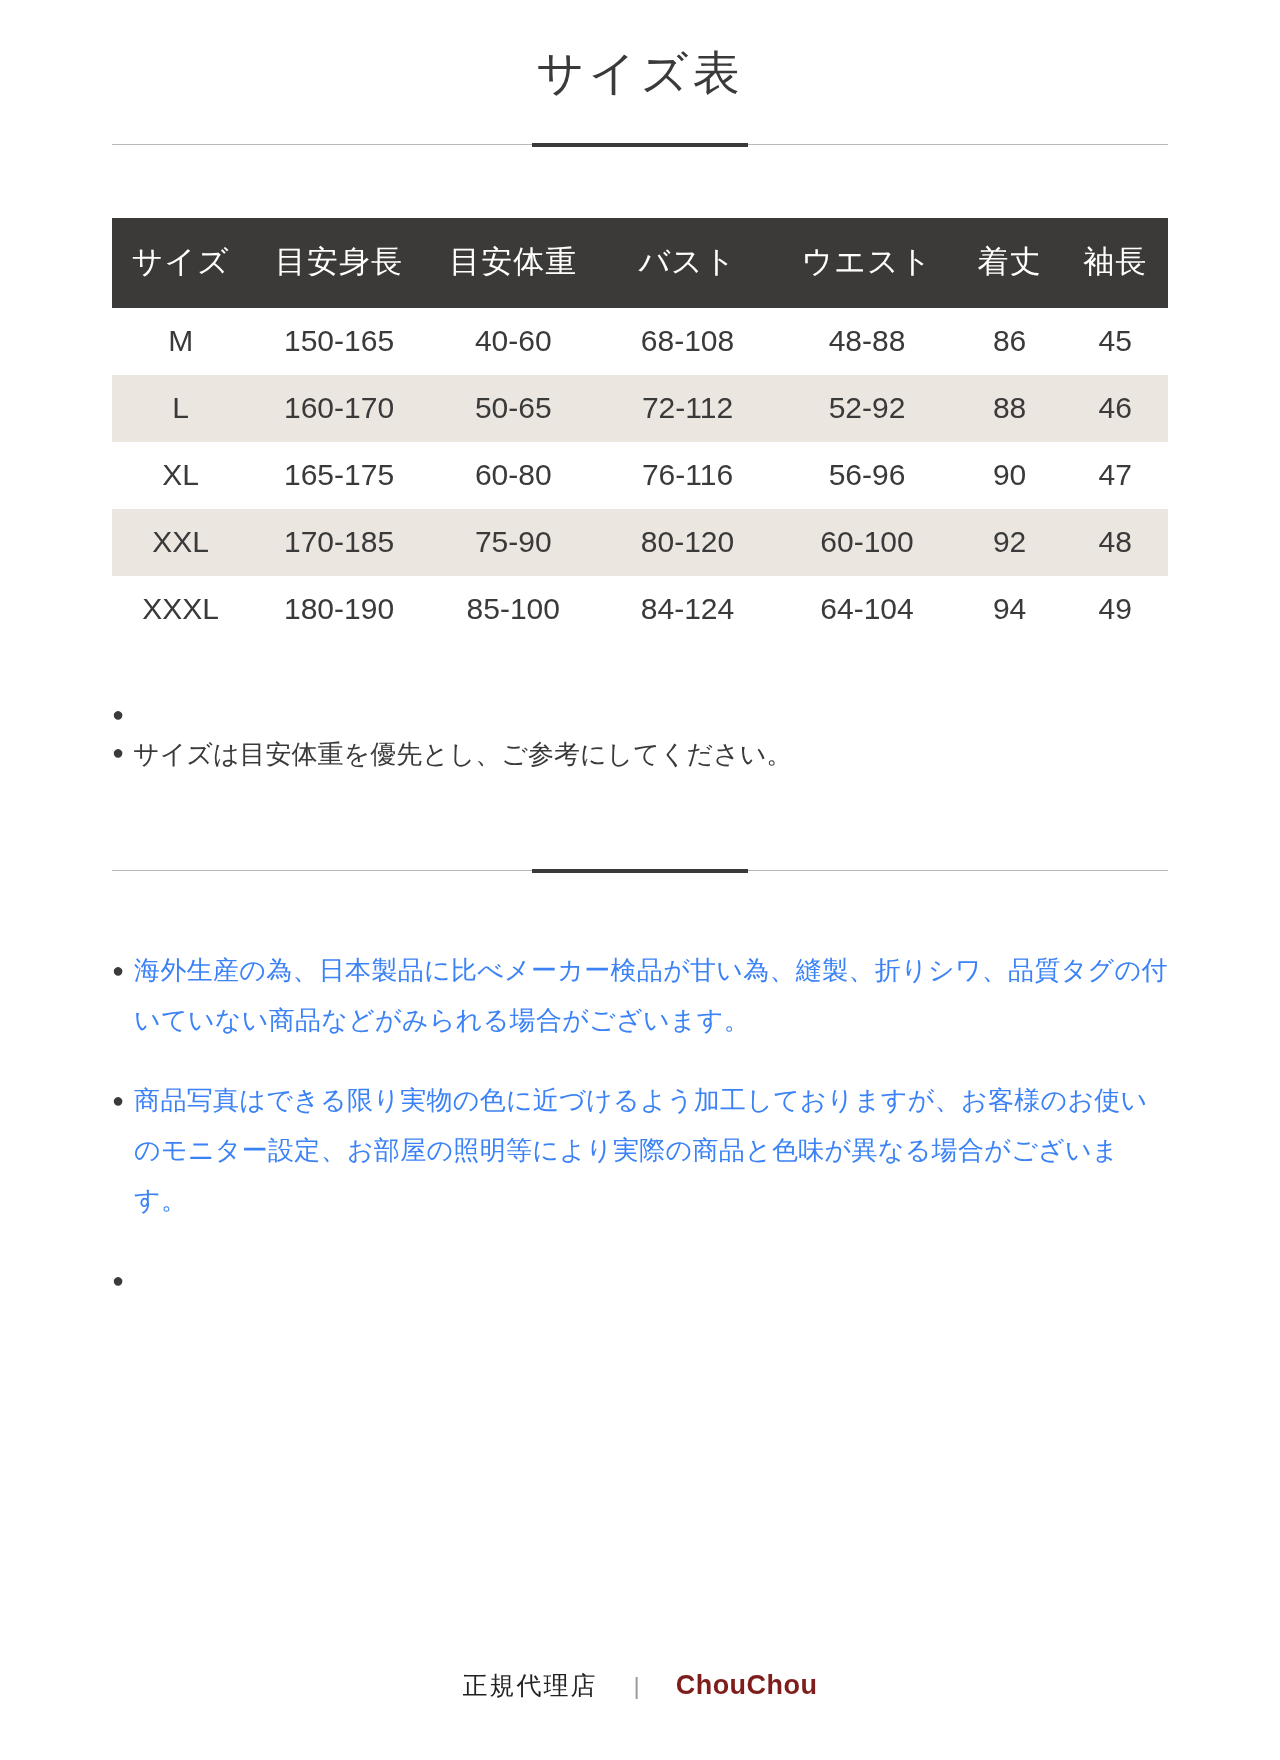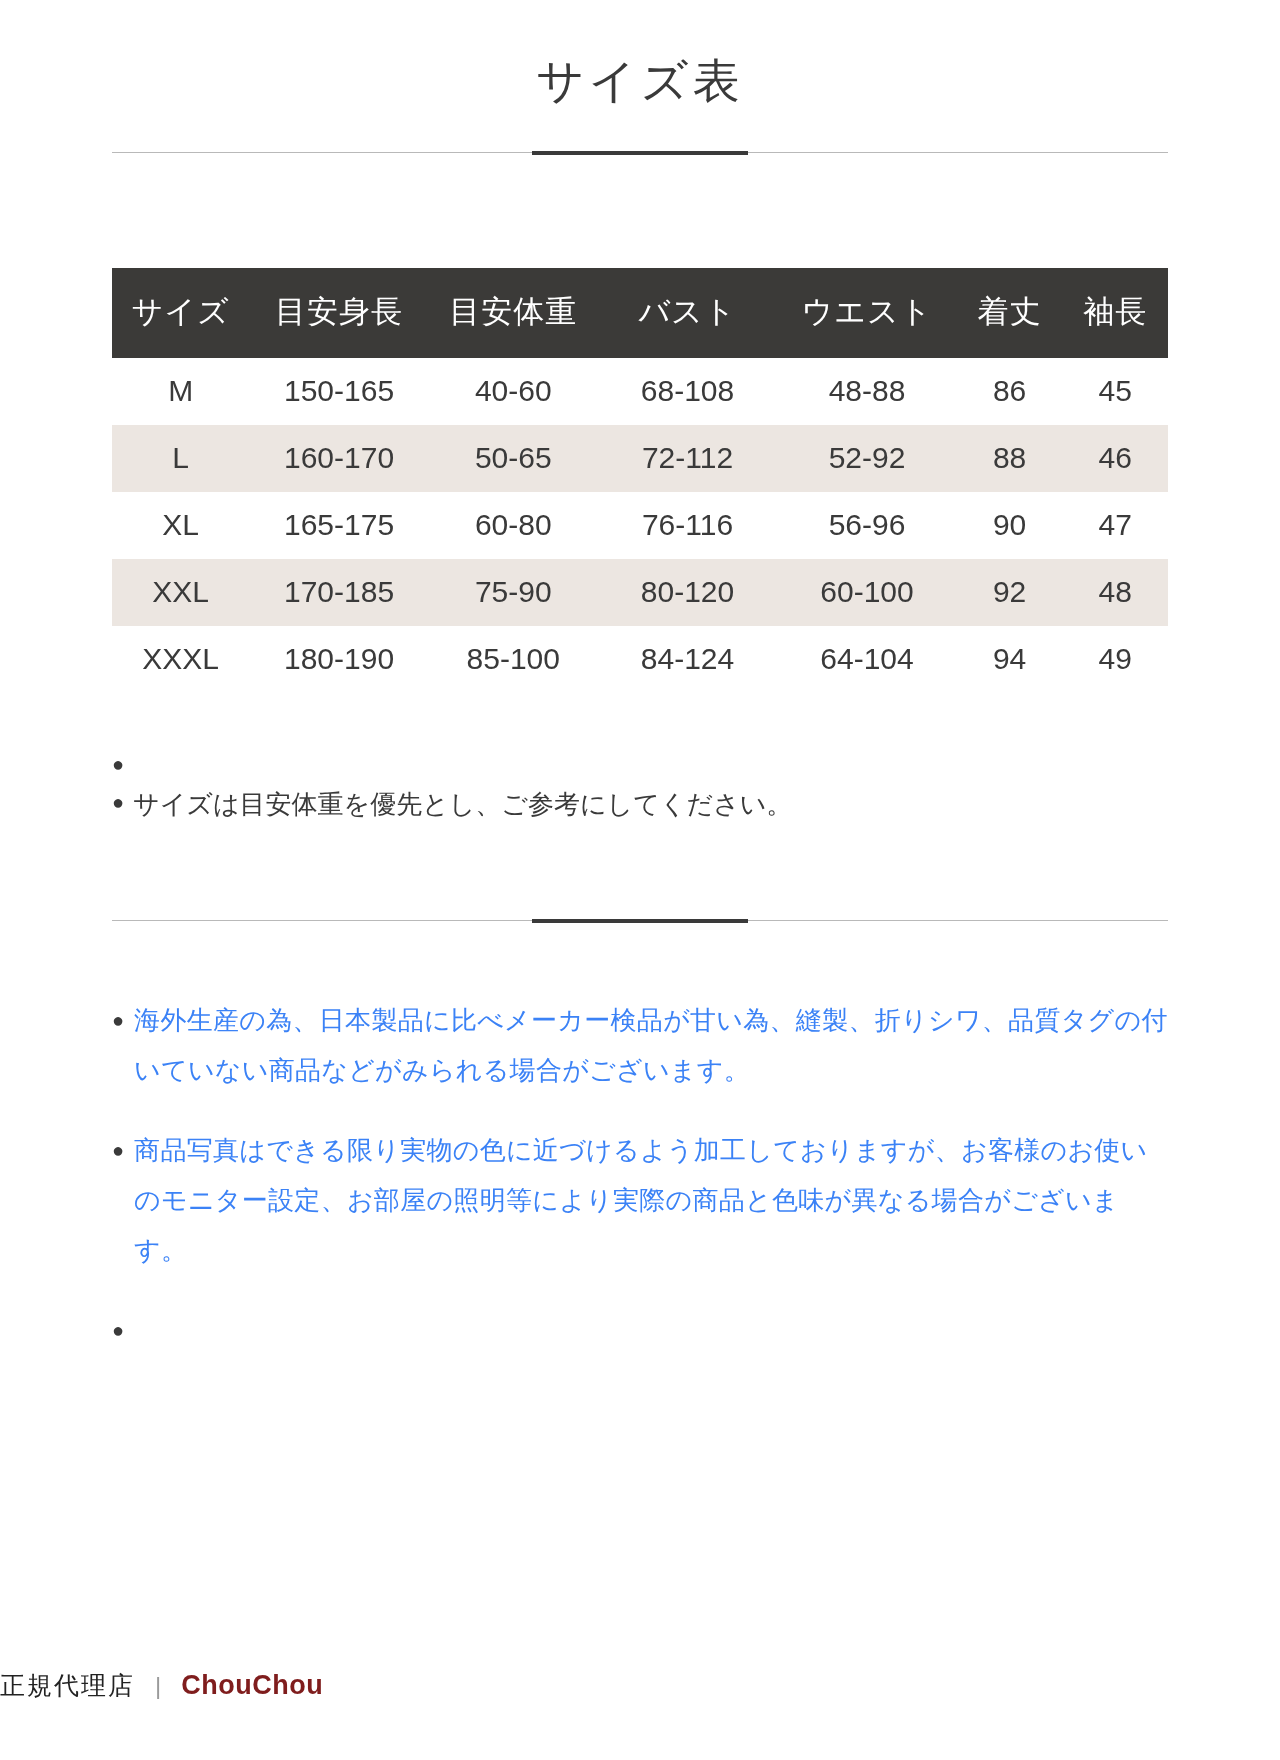--- a/index.html
+++ b/index.html
@@ -11,21 +11,21 @@
     width: 1280px;
     min-height: 1760px;
     font-family: "Liberation Sans", sans-serif;
     color: #2b2b2b;
     -webkit-font-smoothing: antialiased;
   }
   .page {
     width: 1280px;
     min-height: 1760px;
     box-sizing: border-box;
-    padding: 16px 112px;
+    padding: 8px 112px;
     position: relative;
     background: #fff;
   }
 
   
   .section-title {
     text-align: center;
     font-size: 47px;
     font-weight: 400;
     letter-spacing: 4px;
@@ -50,21 +50,21 @@
     left: 50%;
     transform: translateX(-50%);
     top: 0;
     width: 216px;
     height: 4px;
     background: #3a3a3a;
   }
 
   
   .table-block {
-    margin-top: 114px;
+    margin-top: 72px;
   }
   table.size-table {
     width: 100%;
     border-collapse: collapse;
     table-layout: fixed;
   }
   table.size-table thead th {
     background: #3b3a38;
     color: #ffffff;
     font-weight: 400;
@@ -134,23 +134,23 @@
     letter-spacing: 0.3px;
   }
 
   
   .footer {
     position: absolute;
     left: 0;
     right: 0;
     bottom: 58px;
     display: flex;
-    justify-content: flex-start;
+    justify-content: center;
     align-items: center;
-    gap: 20px;
+    gap: 36px;
   }
   .footer-label {
     font-size: 25px;
     color: #222;
     letter-spacing: 2px;
   }
   .footer-sep {
     color: #9a9a9a;
     font-size: 24px;
   }

